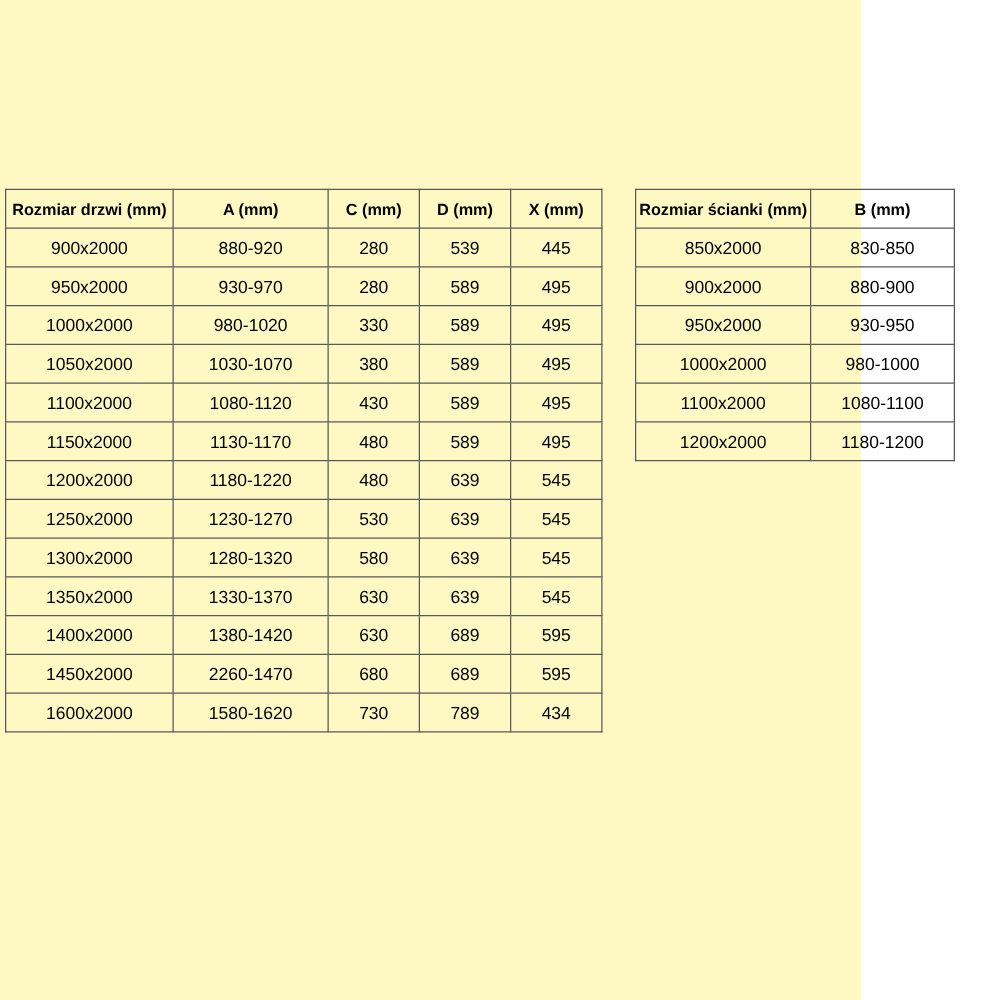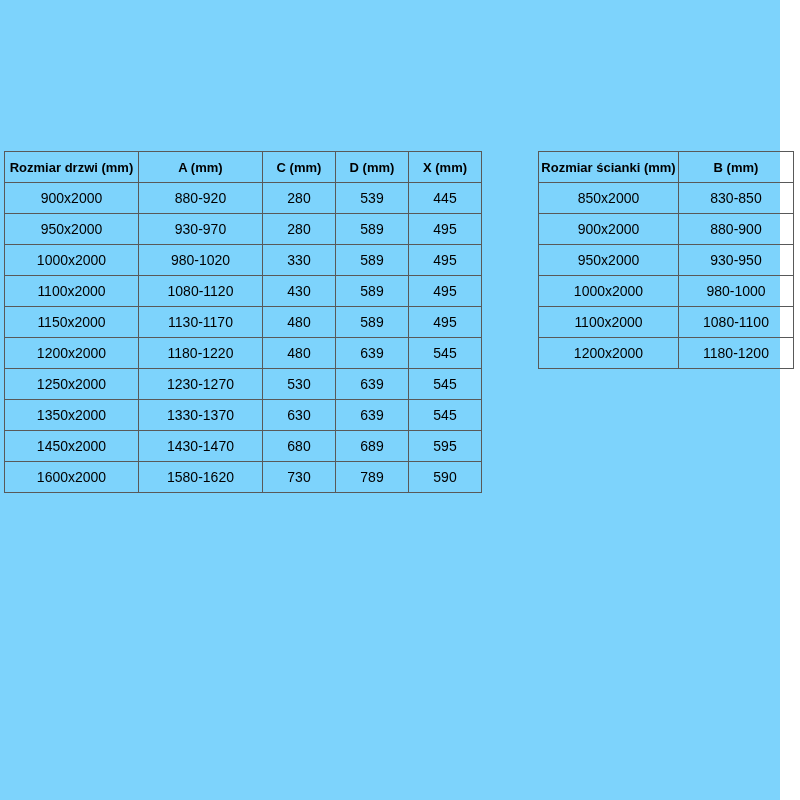--- a/index.html
+++ b/index.html
@@ -2,23 +2,23 @@
 <html><head>
 <meta charset="utf-8">
 <style>
   html, body {
     margin: 0;
     padding: 0;
     background: #ffffff;
   }
   .canvas {
     position: relative;
-    width: 780px;
+    width: 689px;
     height: 800px;
-    background: #7dd3fc;
+    background: #fef9c3;
     font-family: "Liberation Sans", sans-serif;
     color: #000000;
   }
   table.spec-table {
     border-collapse: collapse;
     table-layout: fixed;
     position: absolute;
   }
   table.spec-table th,
   table.spec-table td {
@@ -37,21 +37,21 @@
   table.spec-table td {
     font-weight: normal;
     font-size: 14px;
   }
   #door-table {
     left: 4px;
     top: 151px;
     width: 477px;
   }
   #wall-table {
-    left: 538px;
+    left: 508px;
     top: 151px;
     width: 255px;
   }
 </style>
 </head>
 <body>
 
 <div class="canvas">
 
   <table id="door-table" class="spec-table">
@@ -87,20 +87,27 @@
           <td>495</td>
         </tr>
         <tr>
           <td>1000x2000</td>
           <td>980-1020</td>
           <td>330</td>
           <td>589</td>
           <td>495</td>
         </tr>
         <tr>
+          <td>1050x2000</td>
+          <td>1030-1070</td>
+          <td>380</td>
+          <td>589</td>
+          <td>495</td>
+        </tr>
+        <tr>
           <td>1100x2000</td>
           <td>1080-1120</td>
           <td>430</td>
           <td>589</td>
           <td>495</td>
         </tr>
         <tr>
           <td>1150x2000</td>
           <td>1130-1170</td>
           <td>480</td>
@@ -115,39 +122,53 @@
           <td>545</td>
         </tr>
         <tr>
           <td>1250x2000</td>
           <td>1230-1270</td>
           <td>530</td>
           <td>639</td>
           <td>545</td>
         </tr>
         <tr>
+          <td>1300x2000</td>
+          <td>1280-1320</td>
+          <td>580</td>
+          <td>639</td>
+          <td>545</td>
+        </tr>
+        <tr>
           <td>1350x2000</td>
           <td>1330-1370</td>
           <td>630</td>
           <td>639</td>
           <td>545</td>
         </tr>
         <tr>
+          <td>1400x2000</td>
+          <td>1380-1420</td>
+          <td>630</td>
+          <td>689</td>
+          <td>595</td>
+        </tr>
+        <tr>
           <td>1450x2000</td>
-          <td>1430-1470</td>
+          <td>2260-1470</td>
           <td>680</td>
           <td>689</td>
           <td>595</td>
         </tr>
         <tr>
           <td>1600x2000</td>
           <td>1580-1620</td>
           <td>730</td>
           <td>789</td>
-          <td>590</td>
+          <td>434</td>
         </tr>
       </tbody>
     </table>
 
   <table id="wall-table" class="spec-table">
     <colgroup>
       <col style="width:140px">
       <col style="width:115px">
     </colgroup>
   <thead>

